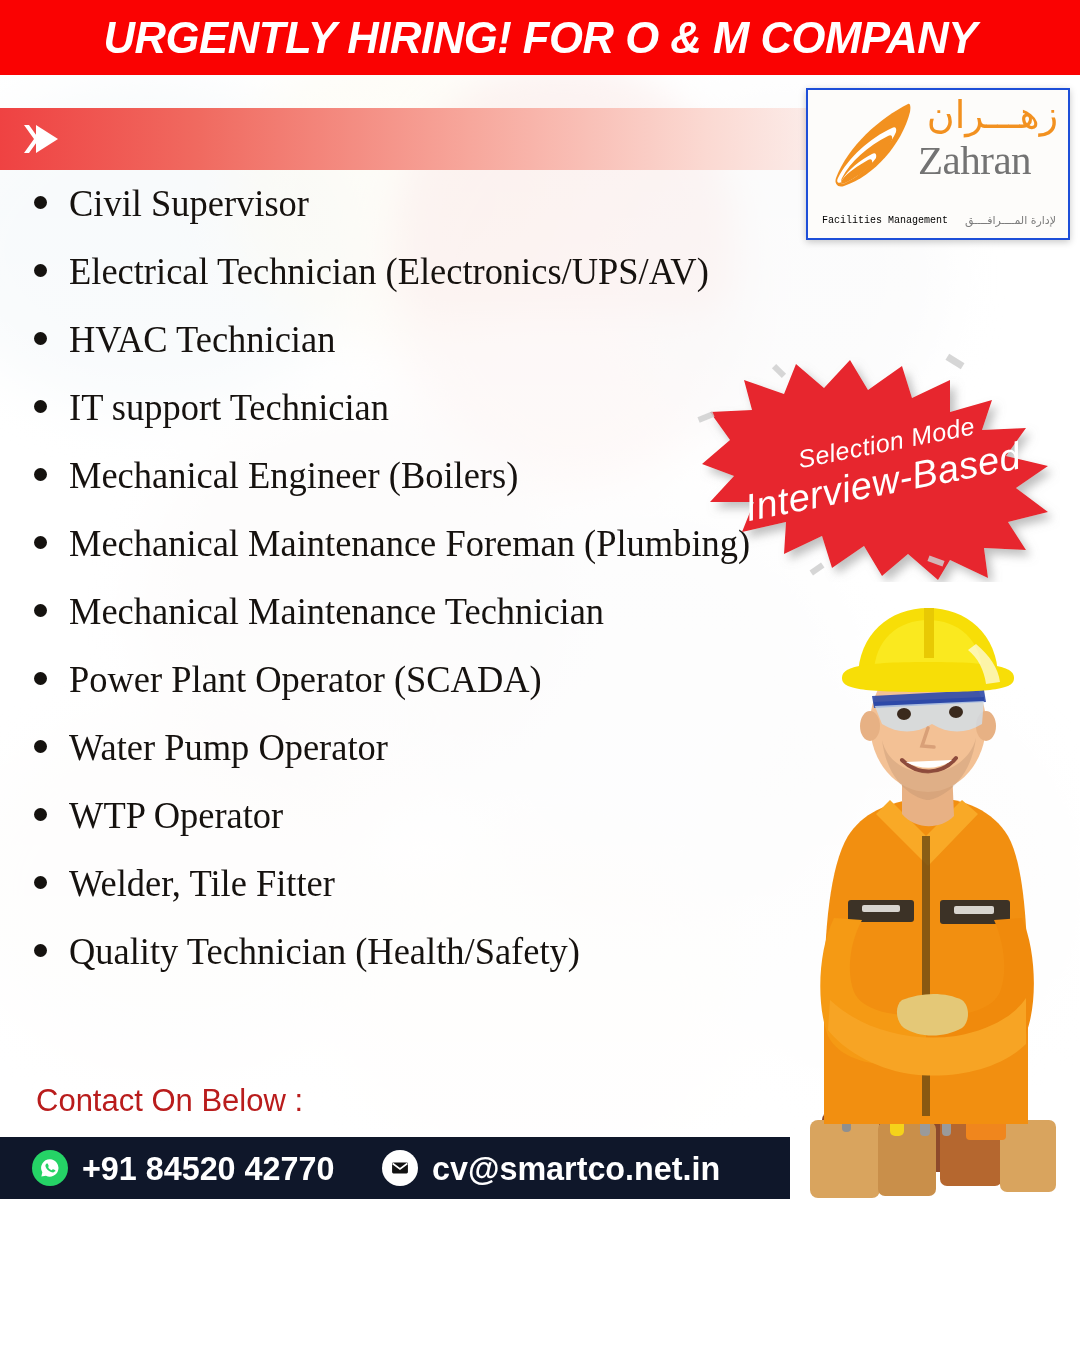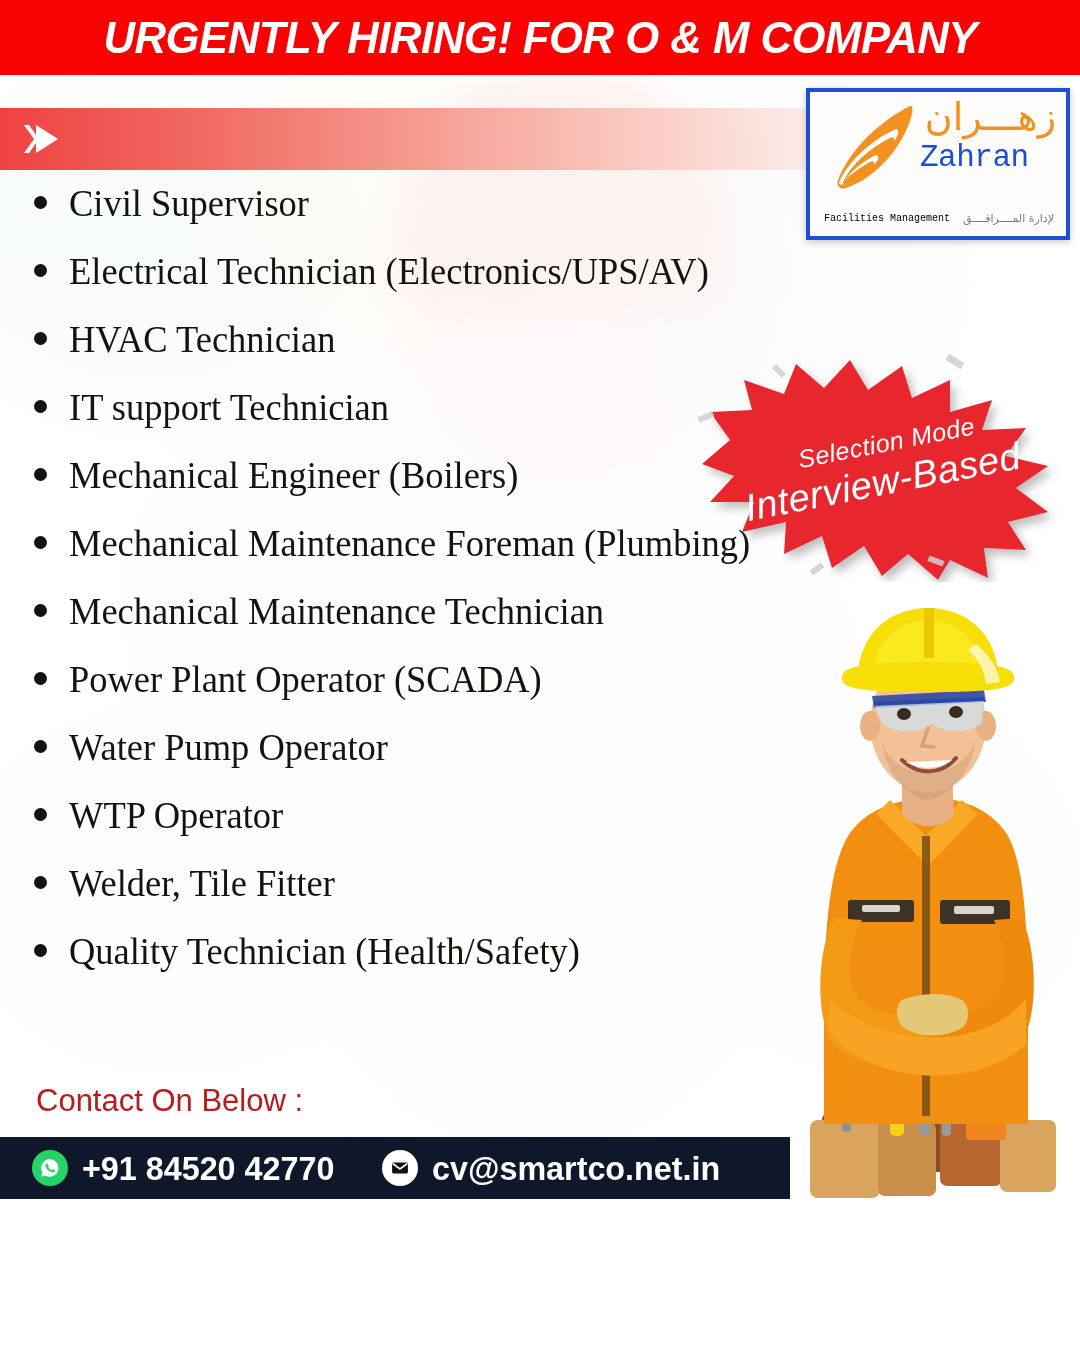--- a/index.html
+++ b/index.html
@@ -94,32 +94,32 @@
   .burst-l2 {
     font-family:"Liberation Sans", sans-serif;
     font-size:38px; color:#ffffff; font-style:italic; letter-spacing:.5px;
   }
   .spark { position:absolute; background:#cfcfcf; opacity:.85; }
 
   
   .zahran-card {
     position:absolute; left:806px; top:88px; width:264px; height:152px;
     background:#fdfcfa; box-shadow:0 2px 7px rgba(0,0,0,.22);
-    border:4px solid #1d4ed8;
+    border:2px solid #1d4ed8;
   }
   .zahran-inner { position:relative; width:100%; height:100%; padding:10px 12px; }
   .zahran-swoosh { position:absolute; left:14px; top:12px; width:92px; height:88px; }
   .zahran-ar {
     position:absolute; right:10px; top:6px;
     font-size:38px; color:#f29120; font-family:"DejaVu Sans", sans-serif; direction:rtl;
     line-height:1;
   }
   .zahran-en {
     position:absolute; left:110px; top:50px;
-    font-size:31px; color:#1d4ed8; font-family:Liberation Mono, monospace;
+    font-size:41px; color:#737373; font-family:Liberation Serif, serif;
     line-height:1; letter-spacing:-0.5px;
   }
   .zahran-sub-en {
     position:absolute; left:14px; bottom:12px;
     font-size:10px; color:#000000; font-family:Liberation Mono, monospace;
   }
   .zahran-sub-ar {
     position:absolute; right:12px; bottom:11px;
     font-size:11px; color:#7d7d7d; font-family:"DejaVu Sans", sans-serif; direction:rtl;
   }

